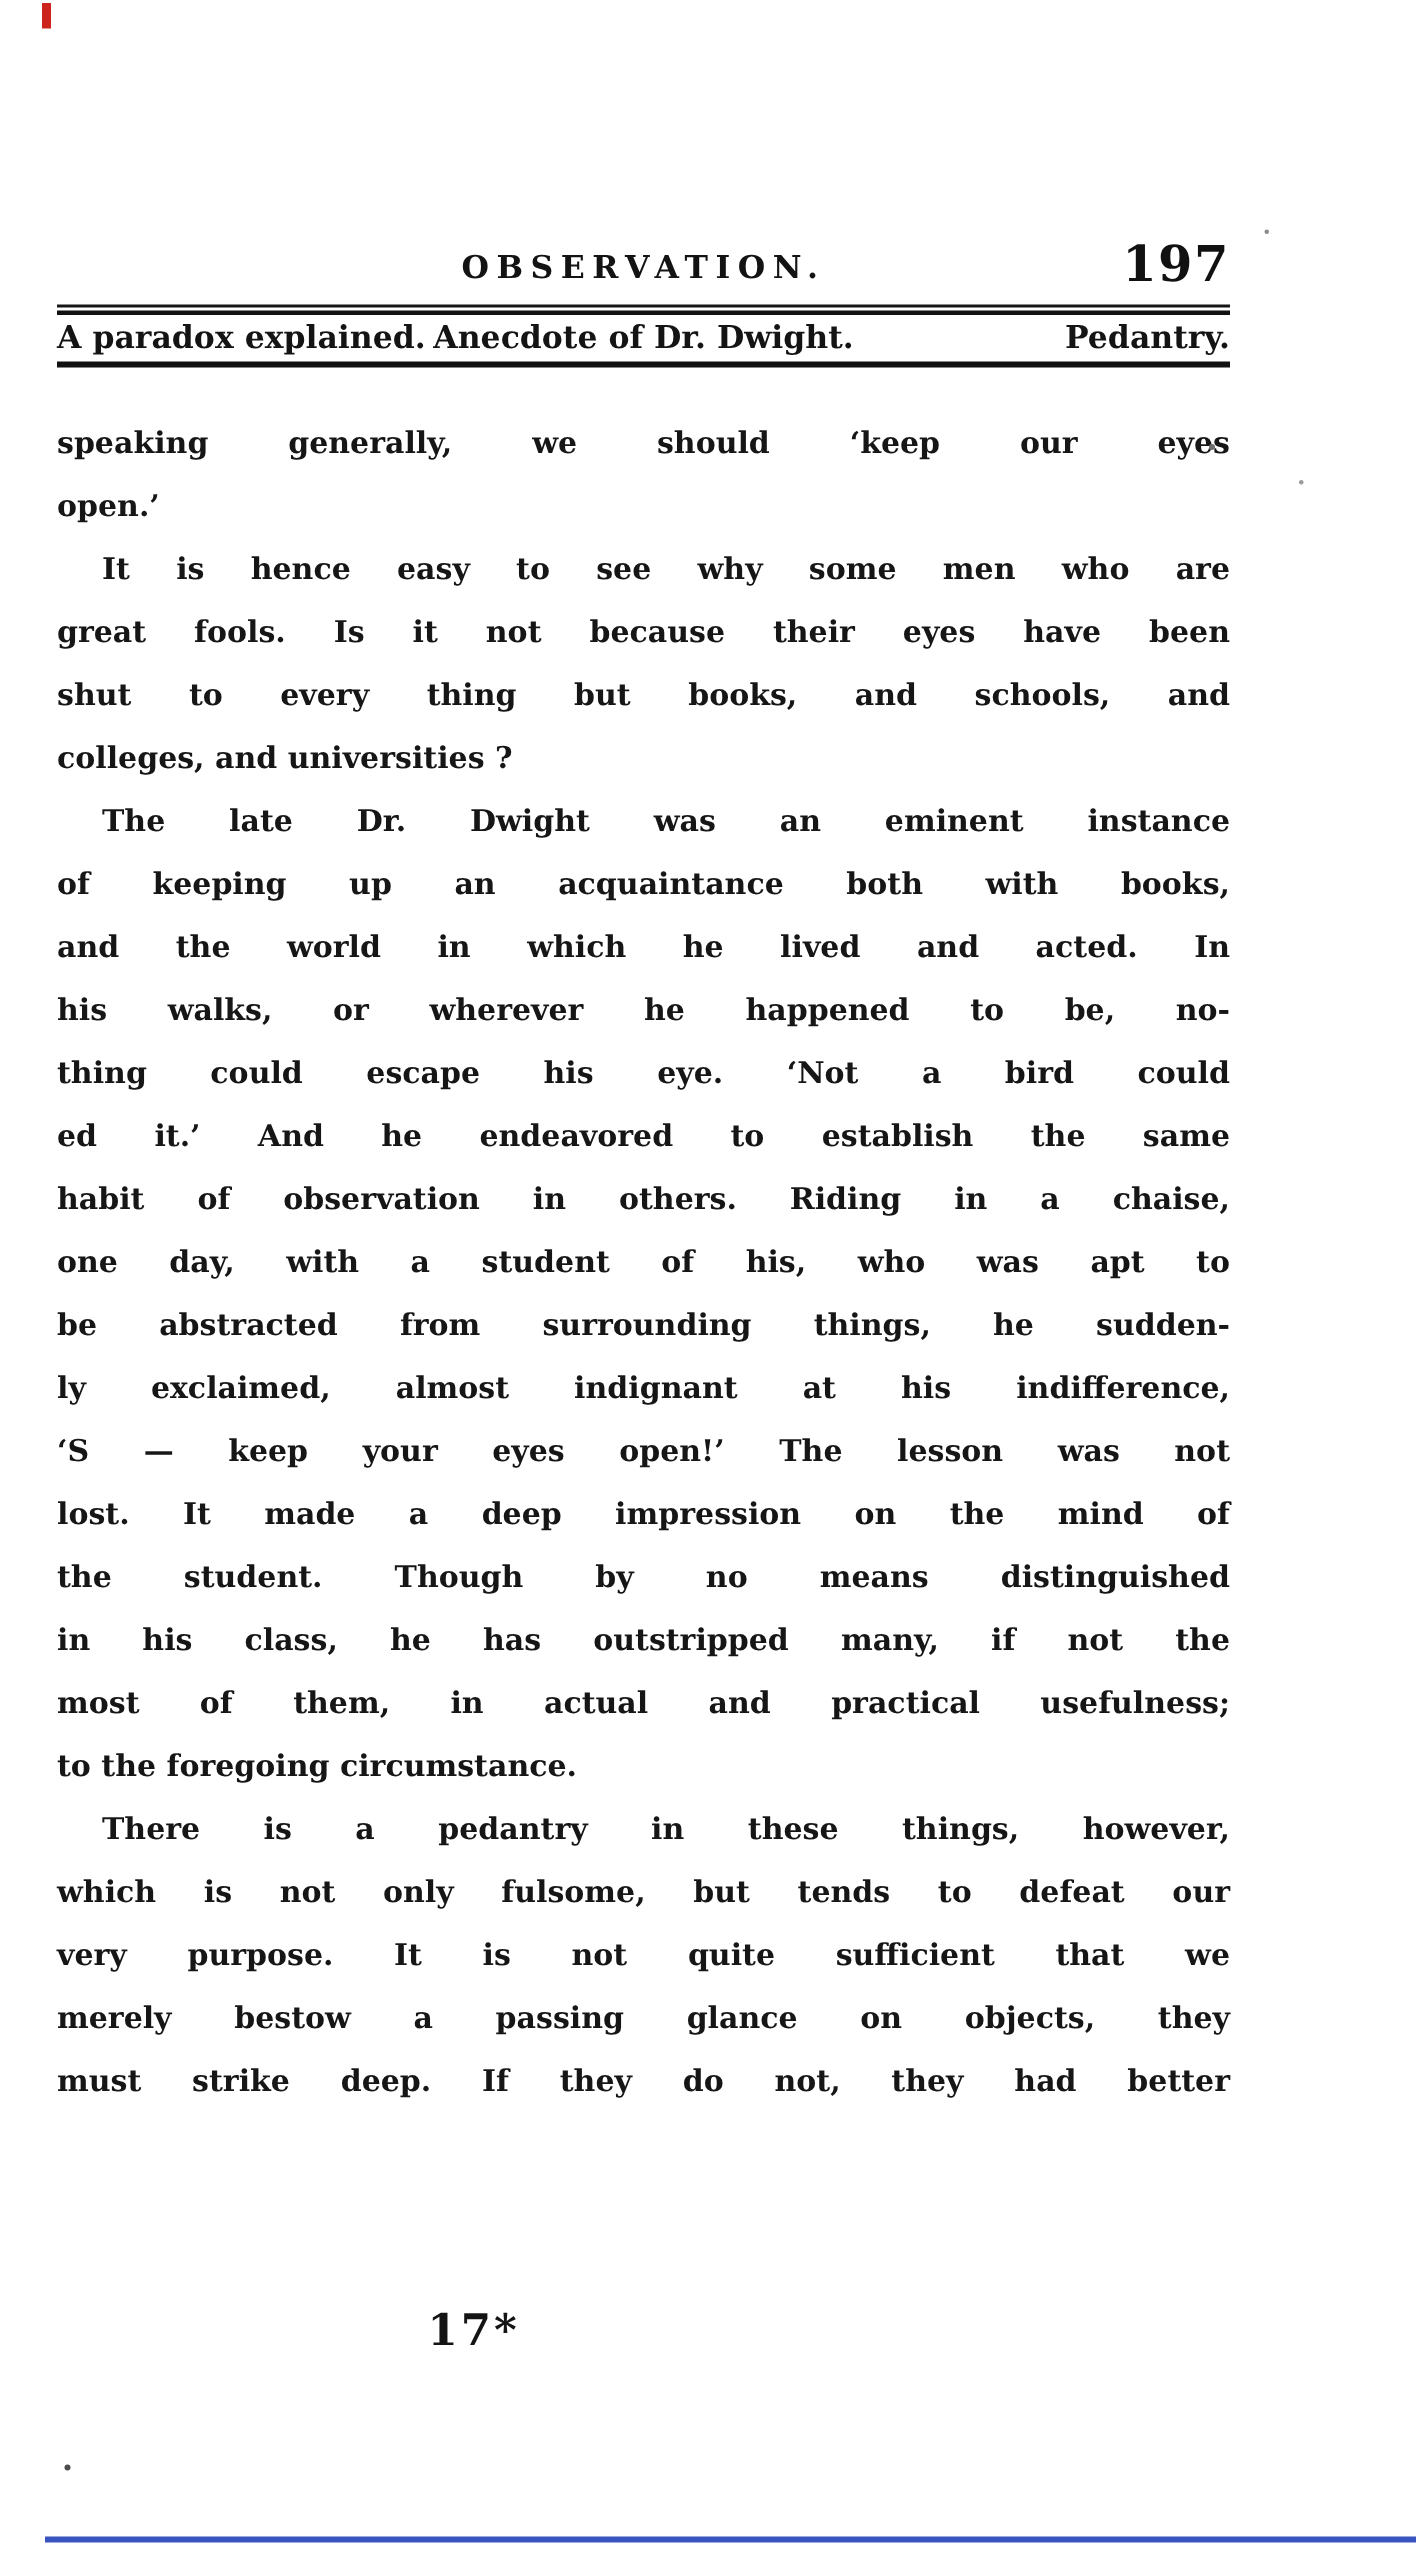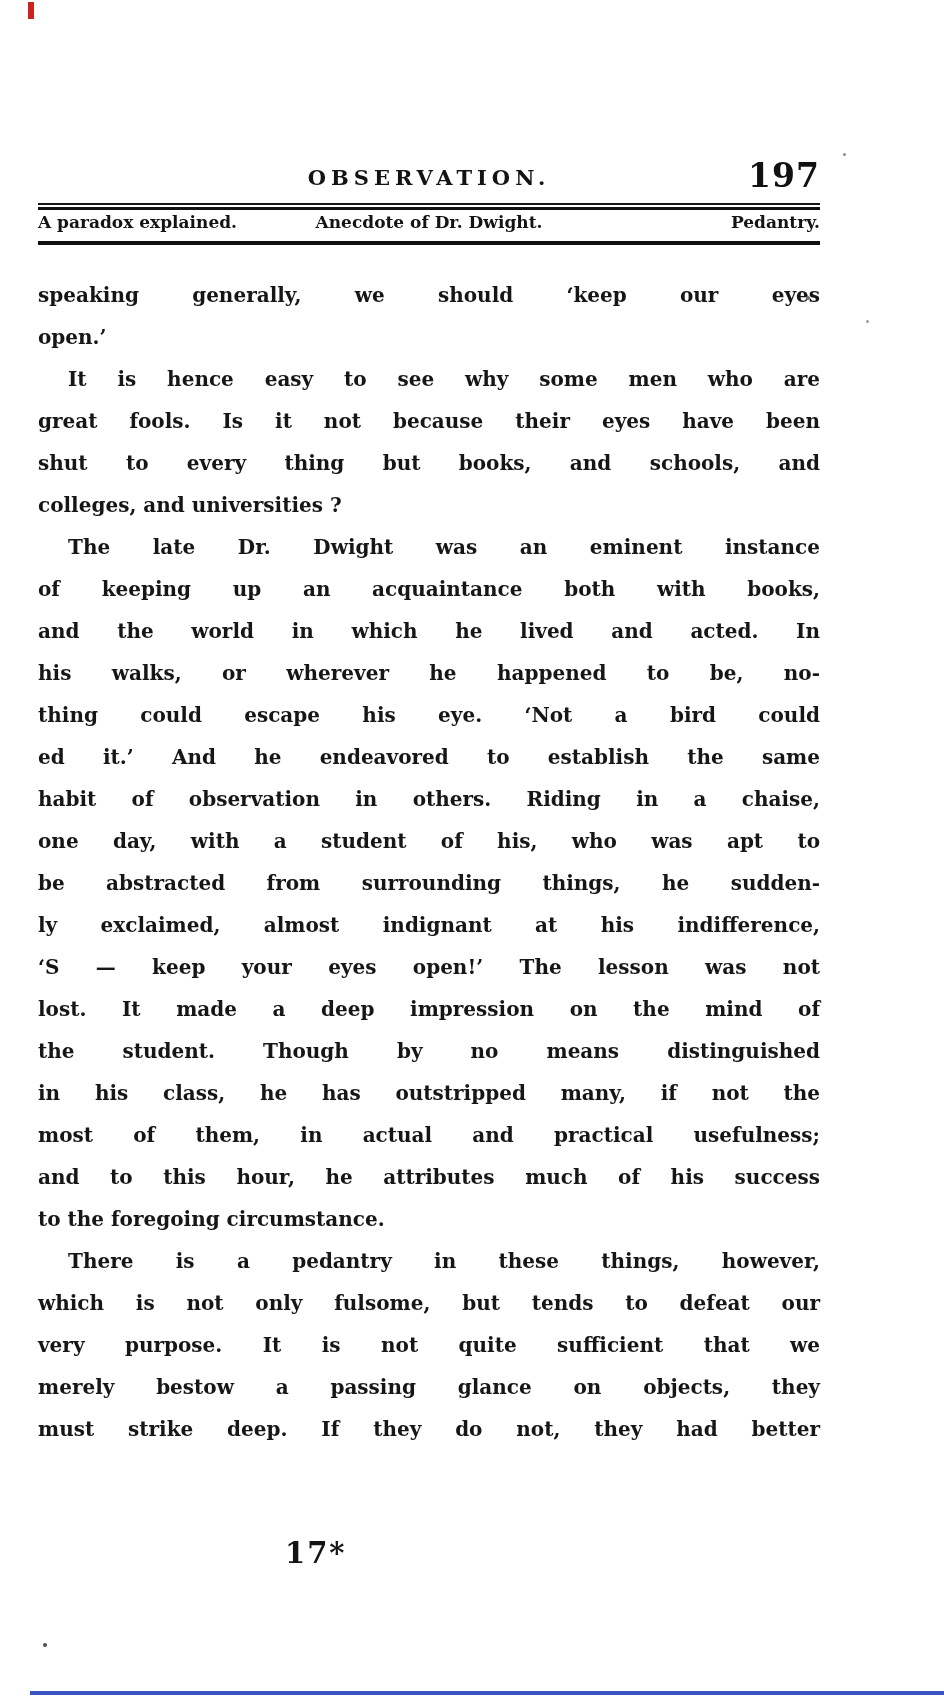--- a/index.html
+++ b/index.html
@@ -38,21 +38,21 @@
   }
   
   .rule-double {
     position: absolute; left: 0; top: 203px; width: 100%;
     height: 2px;
     border-top: 2px solid #161616;
     border-bottom: 3px solid #111111;
   }
   .column-heads {
     position: absolute; left: 0; top: 212px; width: 100%; height: 27px;
-    font-size: 17px; font-weight: bold;
+    font-size: 21px; font-weight: bold;
     color: #141414;
     text-decoration: underline;
   }
   .column-heads .ch-left   { position: absolute; left: 0;   top: 0; }
   .column-heads .ch-center { position: absolute; left: 0; right: 0; top: 0; text-align: center; }
   .column-heads .ch-right  { position: absolute; right: 0;  top: 0; }
   .rule-single {
     position: absolute; left: 0; top: 241px; width: 100%;
     height: 4px; background: #111111;
   }
@@ -138,21 +138,20 @@
         <div class="line">ed it.’  And he endeavored to establish the same</div>
         <div class="line">habit of observation in others.  Riding in a chaise,</div>
         <div class="line">one day, with a student of his, who was apt to</div>
         <div class="line">be abstracted from surrounding things, he sudden-</div>
         <div class="line">ly exclaimed, almost indignant at his indifference,</div>
         <div class="line">‘S — keep your eyes open!’  The lesson was not</div>
         <div class="line">lost.  It made a deep impression on the mind of</div>
         <div class="line">the student.  Though by no means distinguished</div>
         <div class="line">in his class, he has outstripped many, if not the</div>
         <div class="line">most of them, in actual and practical usefulness;</div>
-        <div class="line">and to this hour, he attributes much of his success</div>
         <div class="line short">to the foregoing circumstance.</div>
         <div class="line indent">There is a pedantry in these things, however,</div>
         <div class="line">which is not only fulsome, but tends to defeat our</div>
         <div class="line">very purpose.  It is not quite sufficient that we</div>
         <div class="line">merely bestow a passing glance on objects, they</div>
         <div class="line">must strike deep.  If they do not, they had better</div>
       </div>
 
     <div class="signature">17*</div>
 

